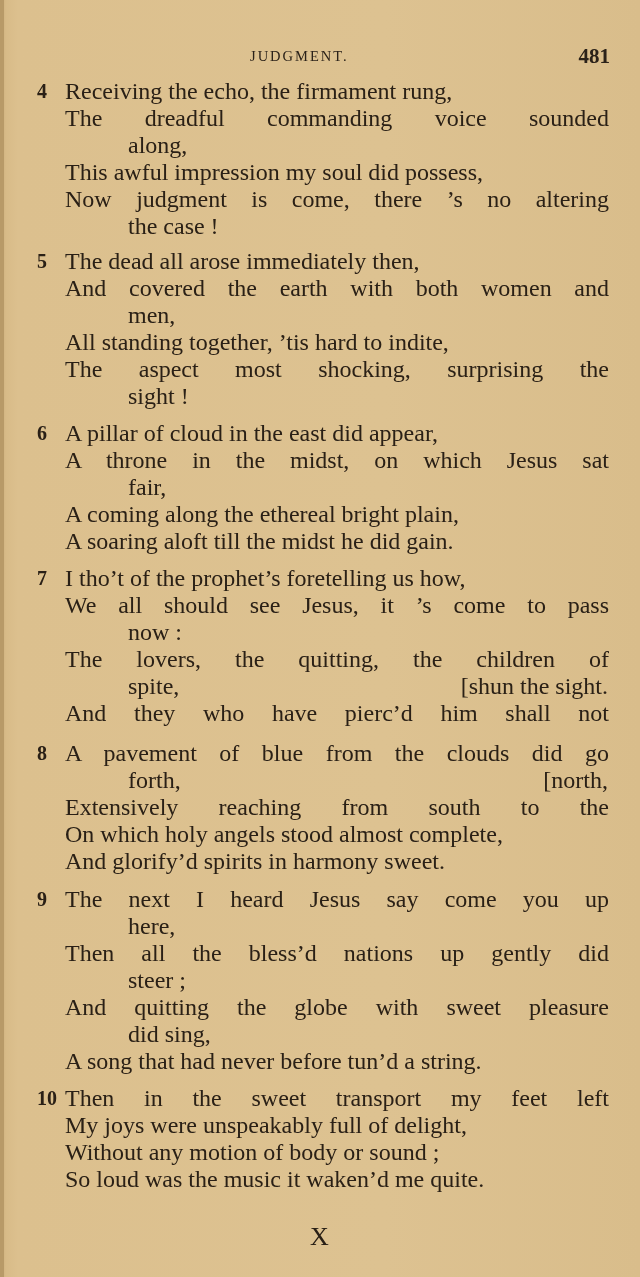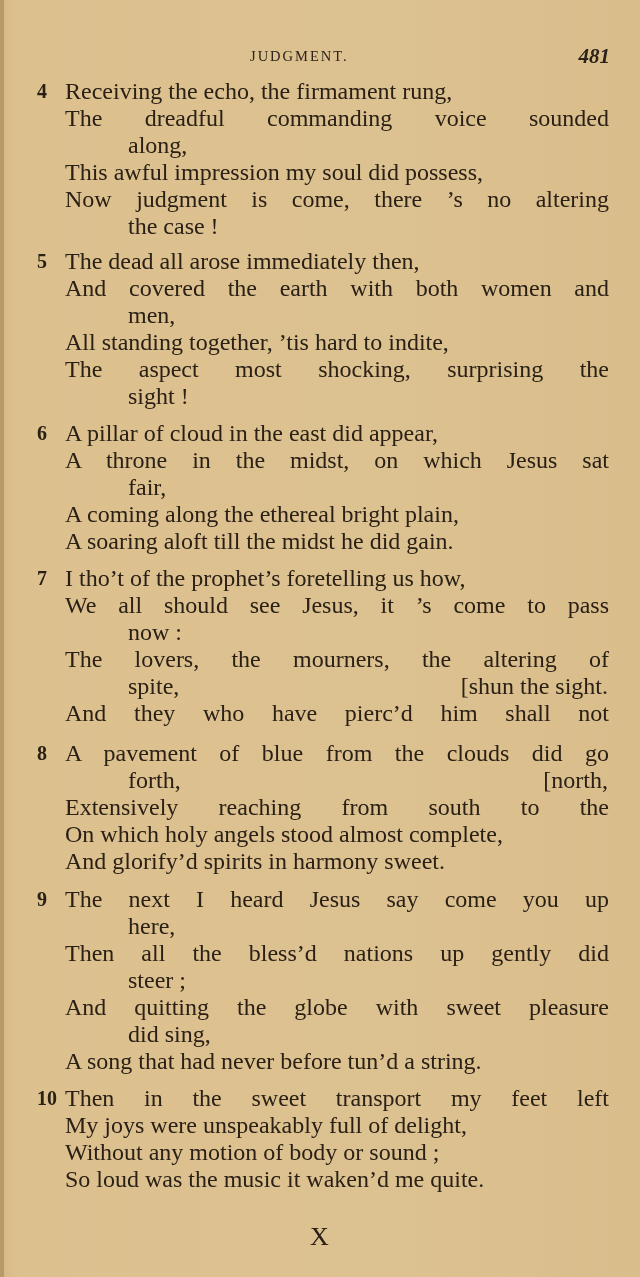--- a/index.html
+++ b/index.html
@@ -46,21 +46,20 @@
       text-transform: uppercase;
       color: #2b2219;
     }
     .page-number {
       position: absolute;
       right: 30px;
       top: 10px;
       font-size: 21px;
       font-weight: bold;
       color: #2b2219;
-      font-style: italic;
     }
     .stanzas {
       position: absolute;
       left: 0;
       top: 78px;
       width: 640px;
     }
     .stanza {
       position: relative;
       margin-bottom: 5px;
@@ -181,21 +180,21 @@
           <span class="num">7</span>
           <span class="txt">I tho’t of the prophet’s foretelling us how,</span>
         </div>
         <div class="line justify">
           <span class="txt">We all should see Jesus, it ’s come to pass</span>
         </div>
         <div class="line cont">
           <span class="txt">now :</span>
         </div>
         <div class="line justify">
-          <span class="txt">The lovers, the mourners, the altering of</span>
+          <span class="txt">The lovers, the quitting, the children of</span>
         </div>
         <div class="line cont">
           <span class="txt">spite,</span>
           <span class="right">[shun the sight.</span>
         </div>
         <div class="line justify">
           <span class="txt">And they who have pierc’d him shall not</span>
         </div>
       </div>
       <div class="stanza" style="position: absolute; top: 662px; left: 0px; width: 640px;">

